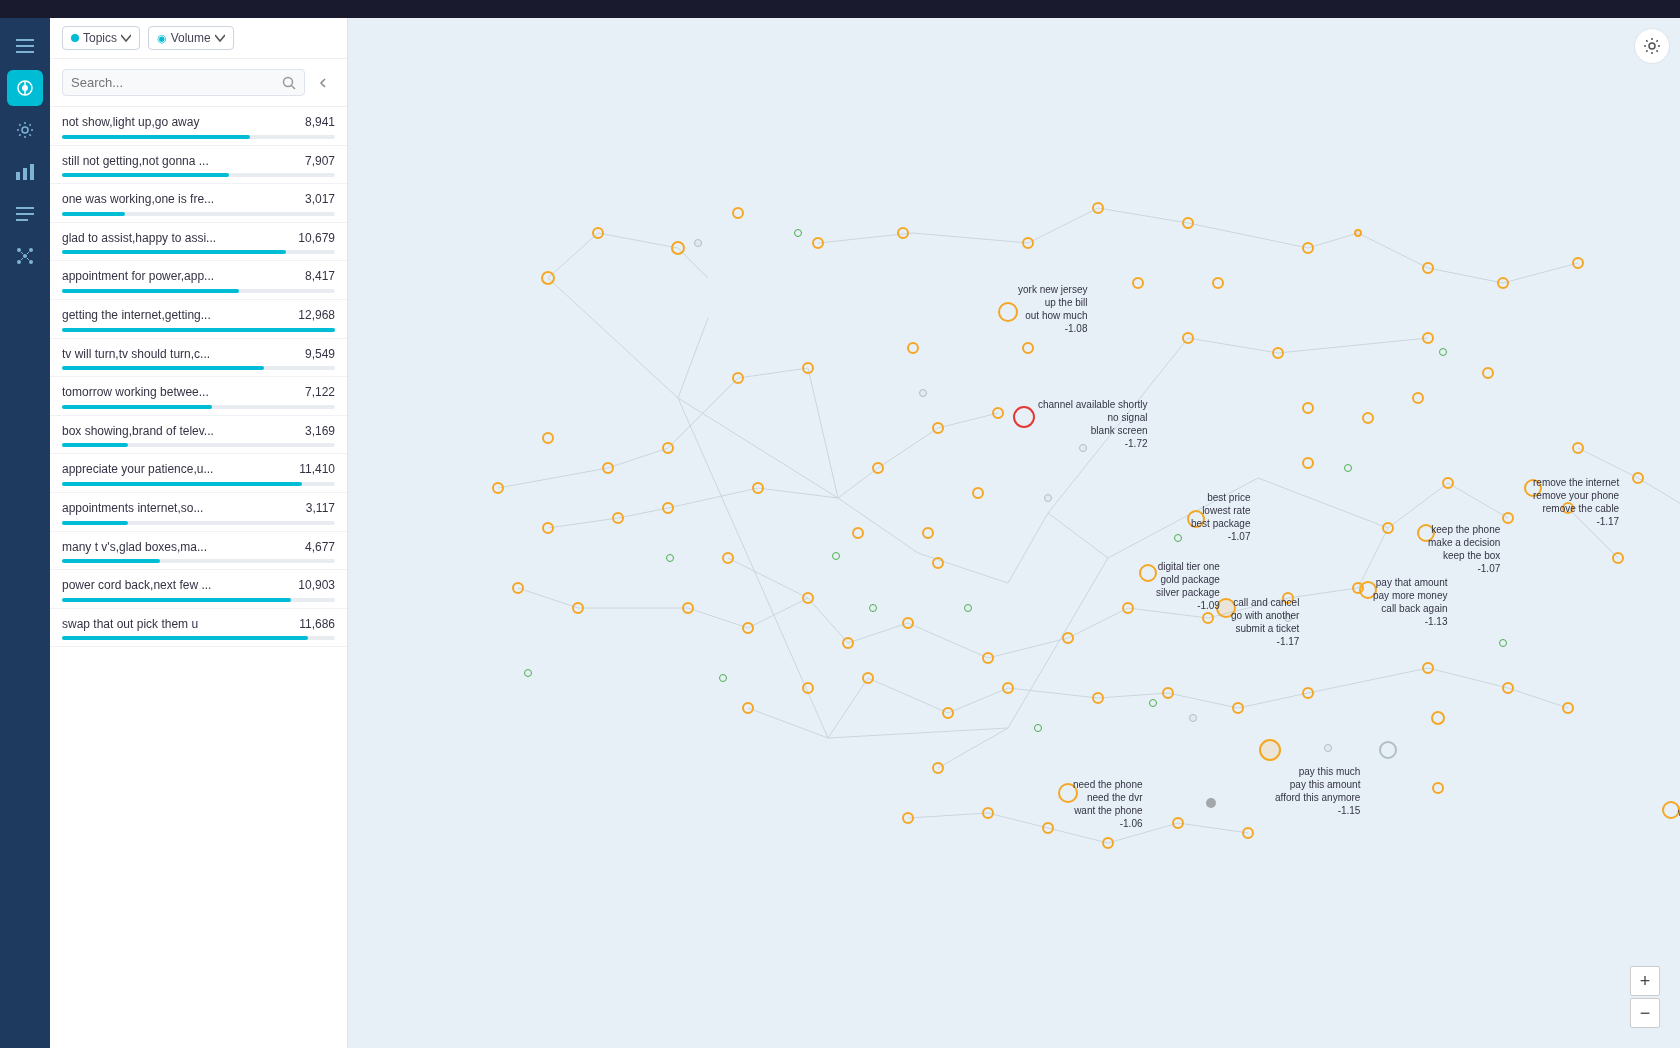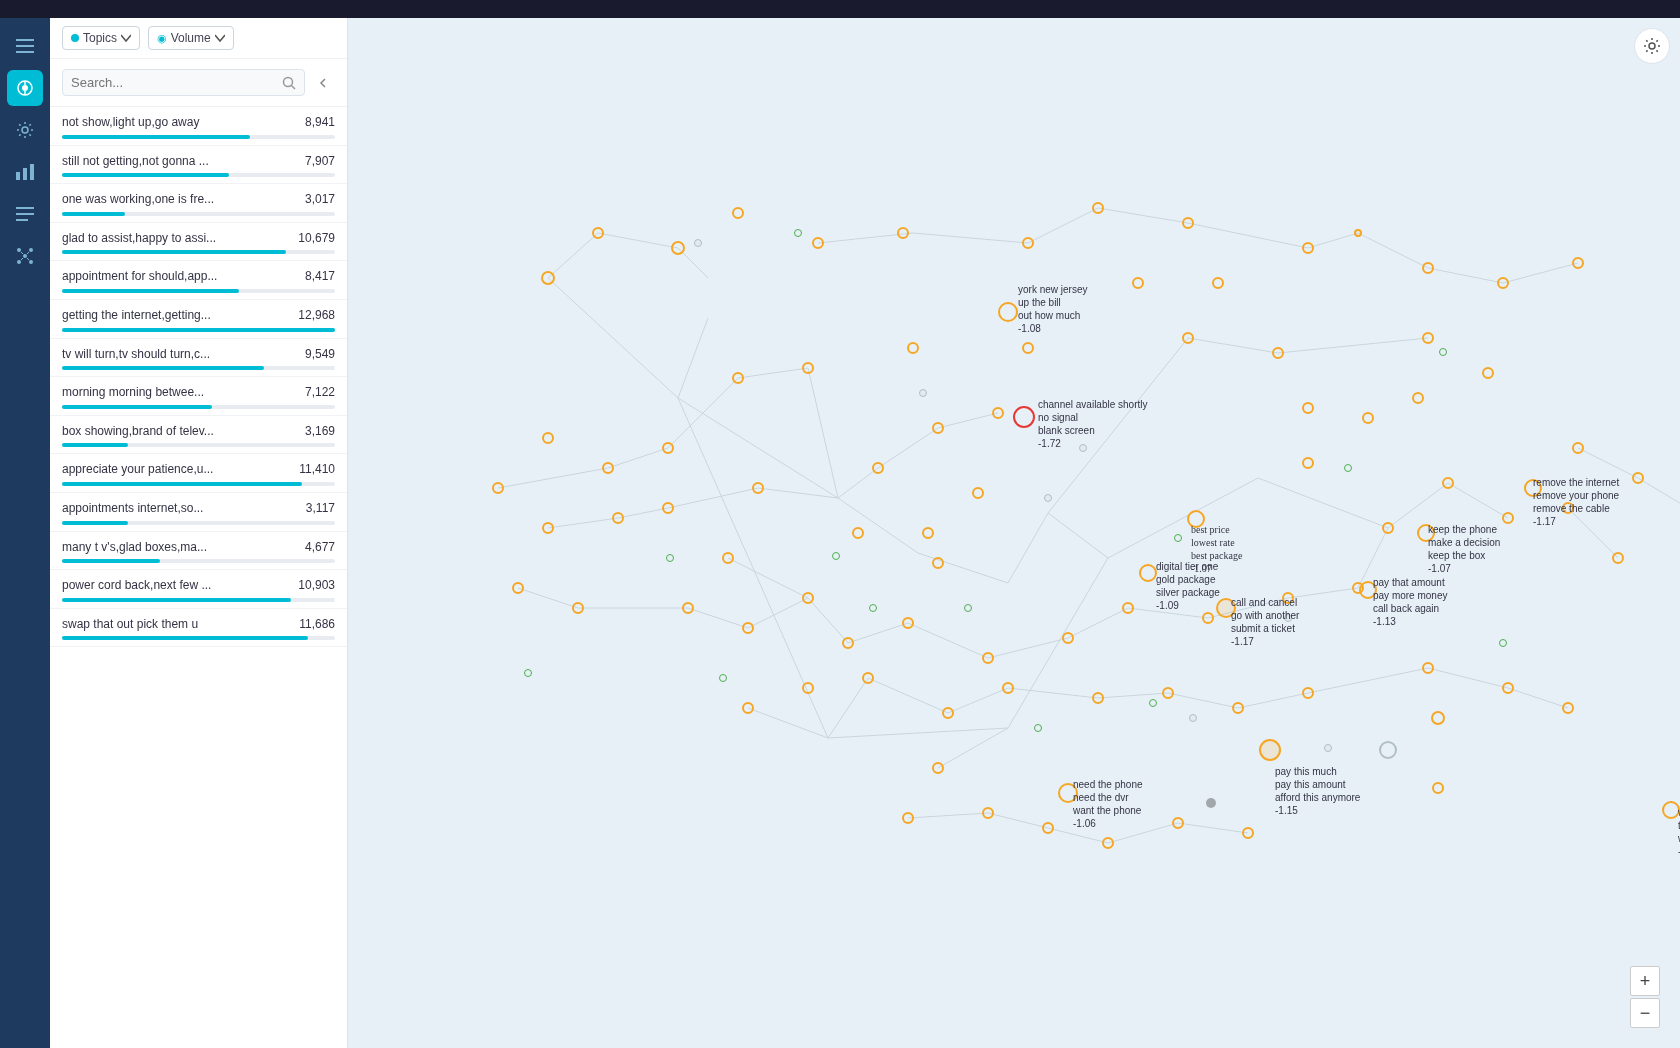--- a/index.html
+++ b/index.html
@@ -114,21 +114,21 @@
     #settings-btn {
       position: absolute; top: 10px; right: 10px;
       width: 36px; height: 36px; border-radius: 50%;
       background: white; border: 1px solid #dde3ea;
       display: flex; align-items: center; justify-content: center;
       cursor: pointer; color: #555; font-size: 16px;
     }
 
     
     #graph-area {
-      position: absolute; top: 50px; left: 0; right: 0; bottom: 0;
+      position: absolute; top: 50px; left: 0; right: 0; bottom: 0; text-align: right;
     }
 
     
     #zoom-controls {
       position: absolute; bottom: 20px; right: 20px;
       display: flex; flex-direction: column; gap: 2px;
     }
     .zoom-btn {
       width: 30px; height: 30px;
       background: white; border: 1px solid #ccc;
@@ -291,21 +291,21 @@
       <div class="topic-row">
         <span class="topic-name">glad to assist,happy to assi...</span>
         <span class="topic-count">10,679</span>
       </div>
       <div class="topic-bar-bg">
         <div class="topic-bar-fill" style="width:82%"></div>
       </div>
     </div>
       <div class="topic-item">
       <div class="topic-row">
-        <span class="topic-name">appointment for should,app...</span>
+        <span class="topic-name">appointment for power,app...</span>
         <span class="topic-count">8,417</span>
       </div>
       <div class="topic-bar-bg">
         <div class="topic-bar-fill" style="width:65%"></div>
       </div>
     </div>
       <div class="topic-item">
       <div class="topic-row">
         <span class="topic-name">getting the internet,getting...</span>
         <span class="topic-count">12,968</span>
@@ -318,21 +318,21 @@
       <div class="topic-row">
         <span class="topic-name">tv will turn,tv should turn,c...</span>
         <span class="topic-count">9,549</span>
       </div>
       <div class="topic-bar-bg">
         <div class="topic-bar-fill" style="width:74%"></div>
       </div>
     </div>
       <div class="topic-item">
       <div class="topic-row">
-        <span class="topic-name">morning morning betwee...</span>
+        <span class="topic-name">tomorrow working betwee...</span>
         <span class="topic-count">7,122</span>
       </div>
       <div class="topic-bar-bg">
         <div class="topic-bar-fill" style="width:55%"></div>
       </div>
     </div>
       <div class="topic-item">
       <div class="topic-row">
         <span class="topic-name">box showing,brand of telev...</span>
         <span class="topic-count">3,169</span>
@@ -599,21 +599,21 @@
         <div class="graph-node" style="left: 1031px; top: 673px; width: 18px; height: 18px; border-color: rgb(176, 190, 197);"></div>
         <div class="graph-node" style="left: 1314px; top: 733px; width: 18px; height: 18px; border-color: rgb(245, 166, 35); border-width: 2px;"></div>
       </div>
 
     <div class="cluster-label" style="left:670px; top:215px;">
       york new jersey<br>up the bill<br>out how much<br><span class="cluster-score">-1.08</span>
     </div>
     <div class="cluster-label" style="left:690px; top:330px;">
       channel available shortly<br>no signal<br>blank screen<br><span class="cluster-score">-1.72</span>
     </div>
-    <div class="cluster-label" style="left:843px; top:455px;font-family:Liberation Serif, serif;">
+    <div class="cluster-label" style="left:843px; top:423px;">
       best price<br>lowest rate<br>best package<br><span class="cluster-score">-1.07</span>
     </div>
     <div class="cluster-label" style="left:808px; top:492px;">
       digital tier one<br>gold package<br>silver package<br><span class="cluster-score">-1.09</span>
     </div>
     <div class="cluster-label" style="left:883px; top:528px;">
       call and cancel<br>go with another<br>submit a ticket<br><span class="cluster-score">-1.17</span>
     </div>
     <div class="cluster-label" style="left:1080px; top:455px;">
       keep the phone<br>make a decision<br>keep the box<br><span class="cluster-score">-1.07</span>

